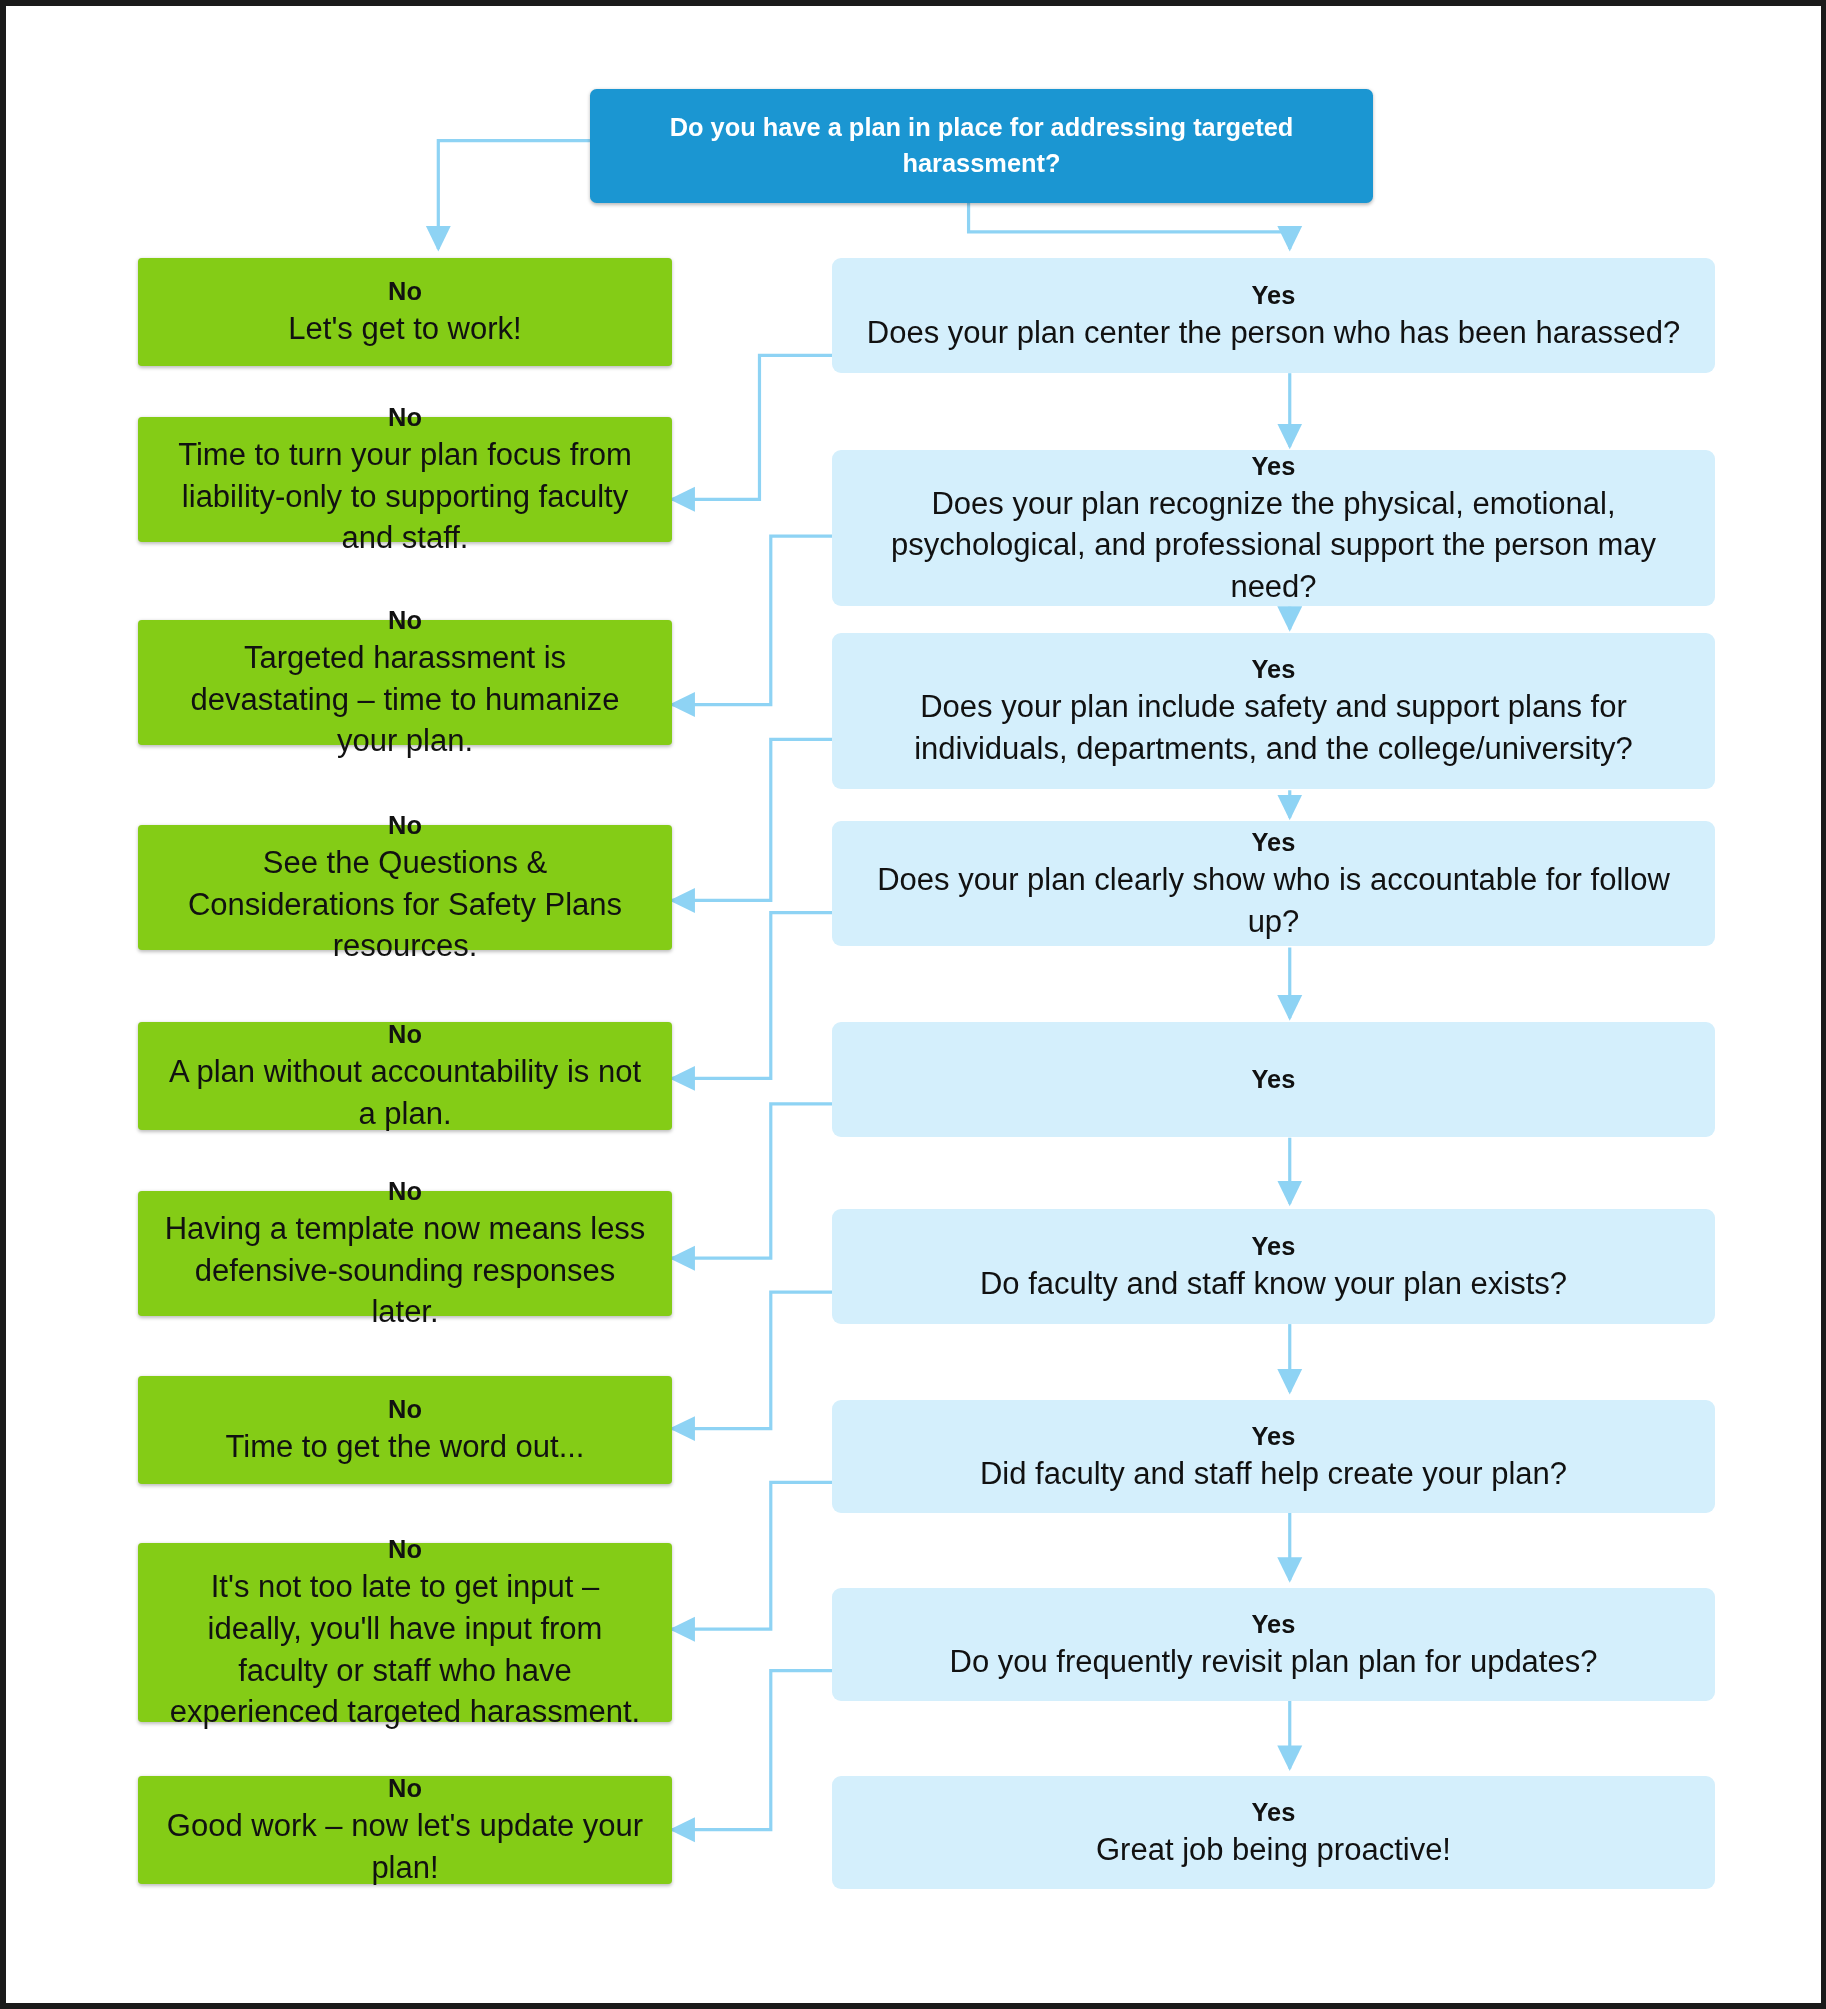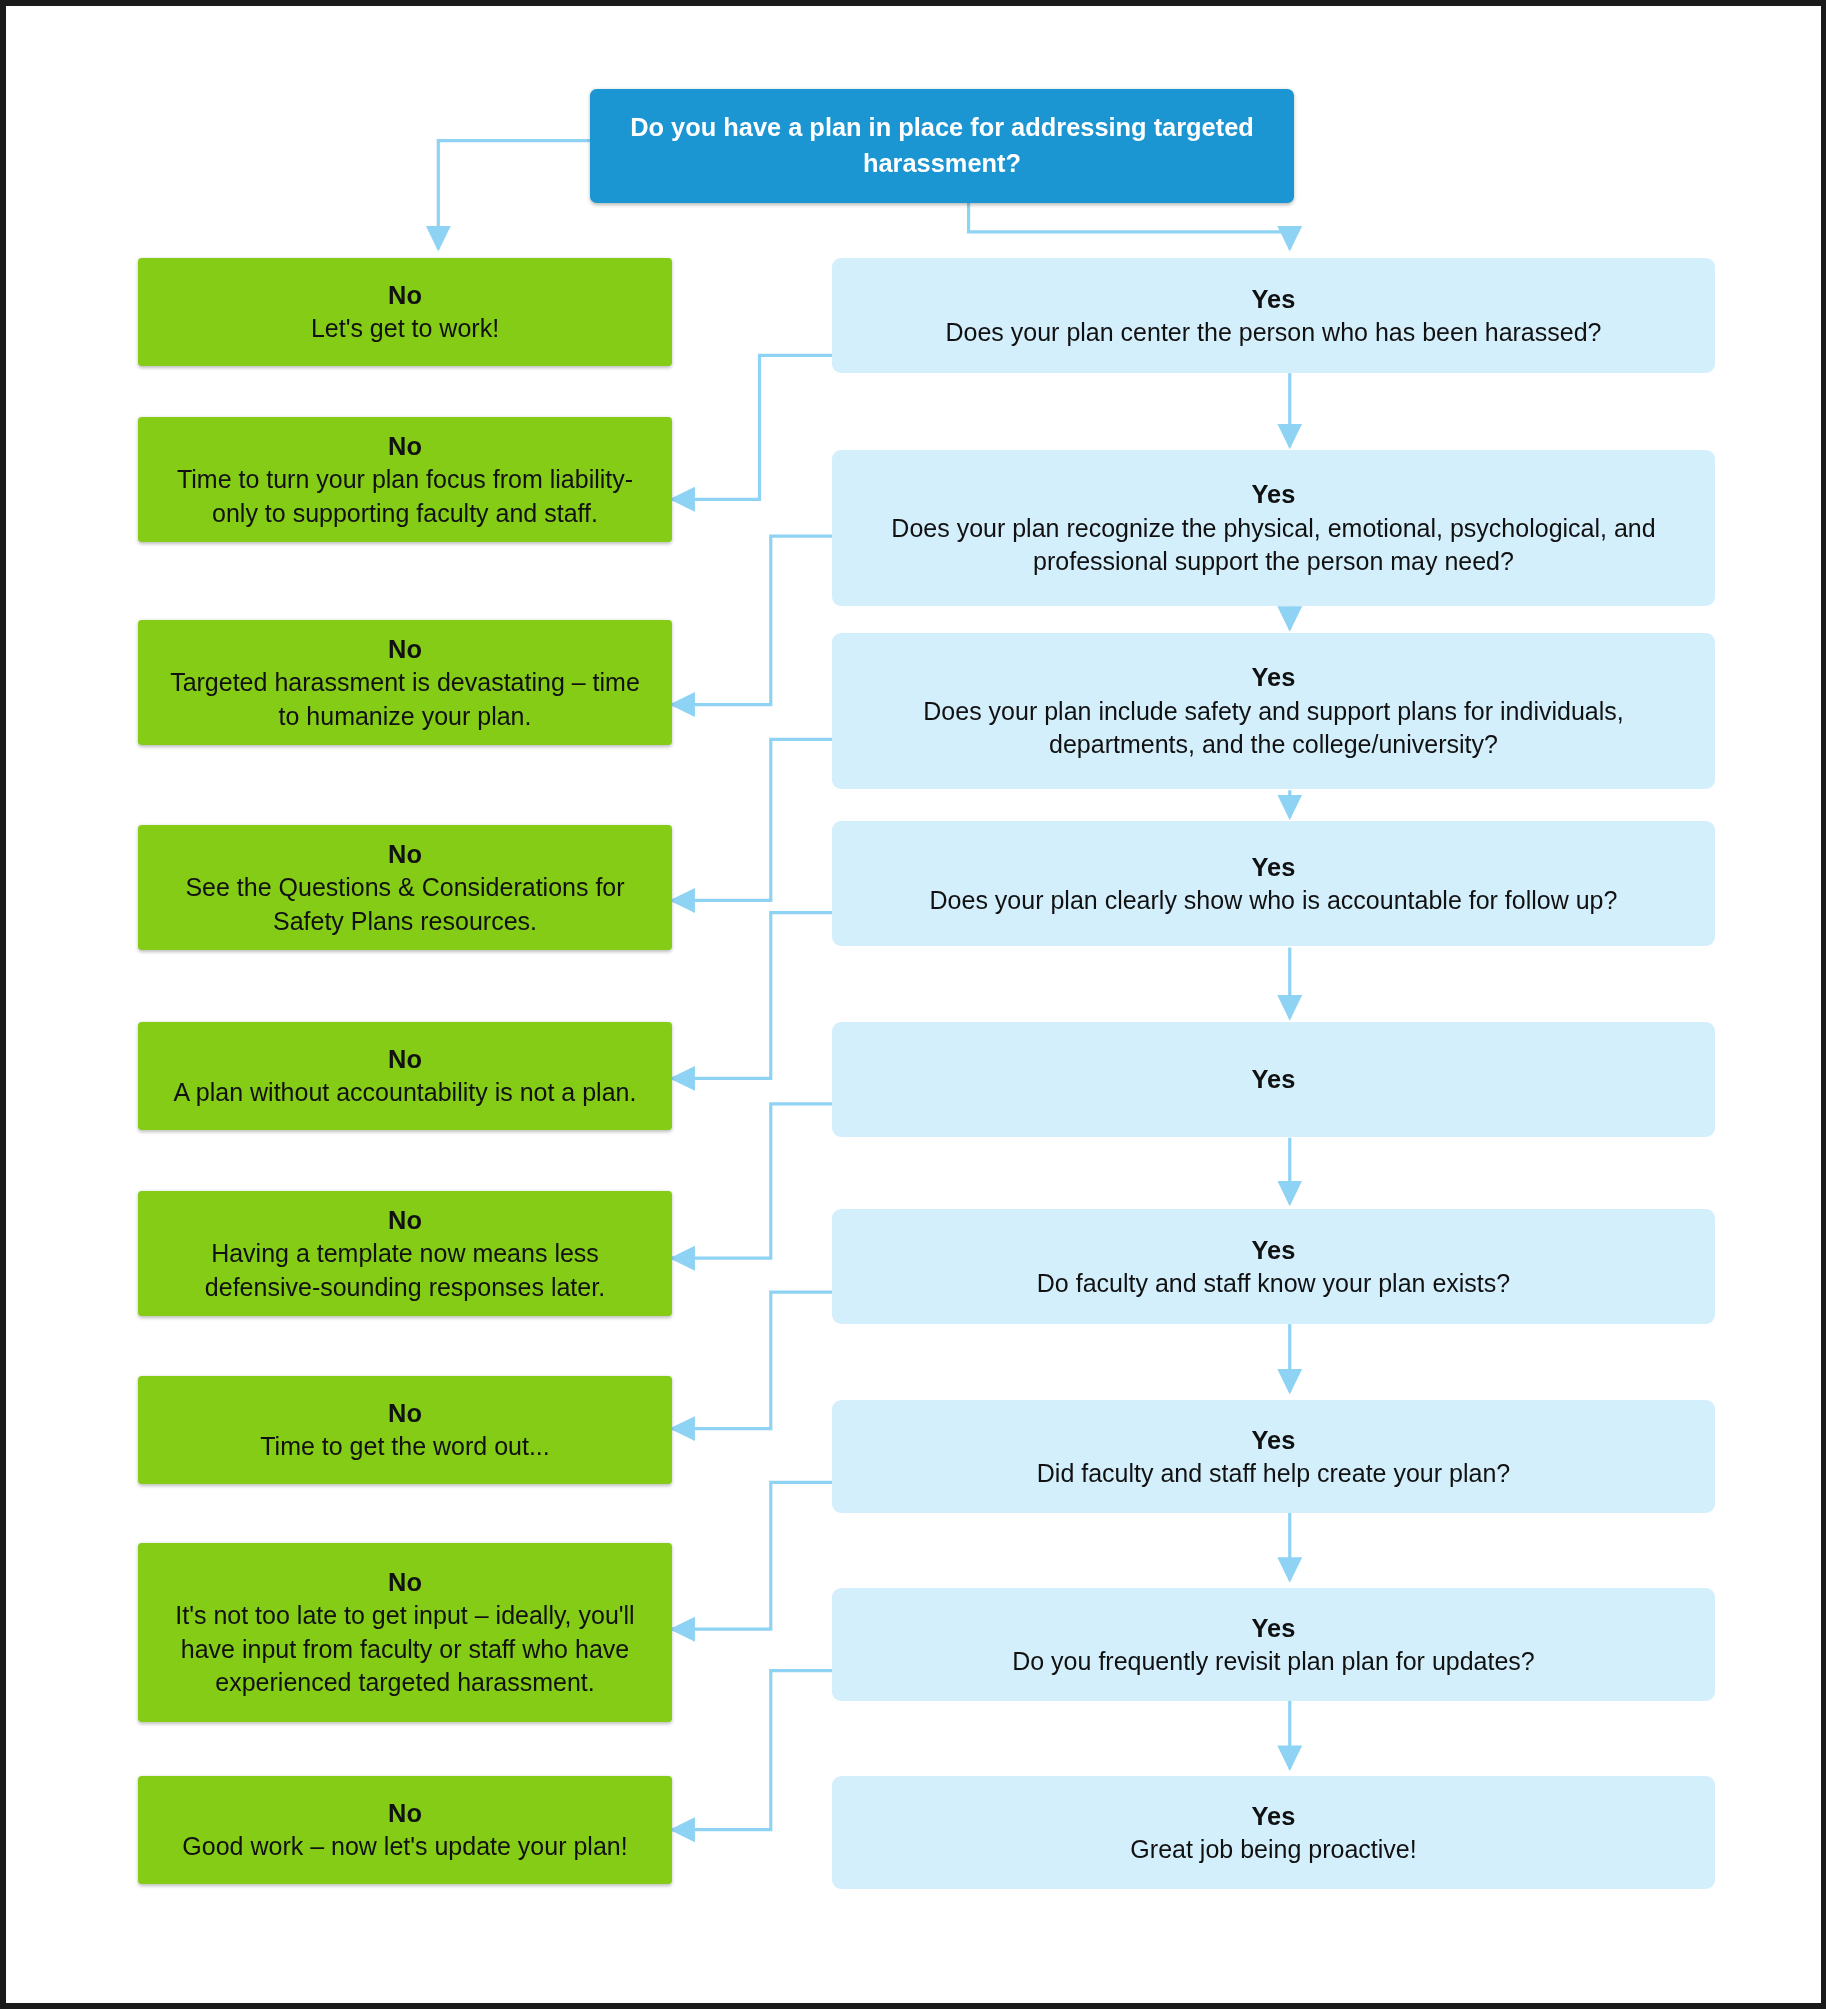--- a/index.html
+++ b/index.html
@@ -42,21 +42,21 @@
     padding: 9.4px 24.5px;
     line-height: 1.34;
   }
   .node .branch {
     font-weight: bold;
     font-size: 25.4px;
     color: #111111;
     letter-spacing: 0.1px;
   }
   .node .body {
-    font-size: 25px;
+    font-size: 31px;
     color: #111111;
     max-width: 100%;
   }
 
   .node.start {
     background: #1b96d2;
     border-radius: 6.6px;
     box-shadow: 0 1.9px 3.8px rgba(0,0,0,.28);
   }
   .node.start .body {
@@ -115,21 +115,21 @@
         <path d="M1363,638 L1363,662"></path>
         <path d="M1363,833 L1363,862"></path>
         <path d="M1363,1000 L1363,1075"></path>
         <path d="M1363,1202 L1363,1272"></path>
         <path d="M1363,1400 L1363,1472"></path>
         <path d="M1363,1600 L1363,1672"></path>
         <path d="M1363,1800 L1363,1872"></path>
       </g>
     </svg>
 
-    <div class="node start" style="left:584px; top:83px; width:704px; height:114px;">
+    <div class="node start" style="left:584px; top:83px; width:783px; height:114px;">
       <div class="body">Do you have a plan in place for addressing targeted harassment?</div>
     </div>
 
     <div class="node no" style="left:132px; top:252px; width:534px; height:108px;">
       <div class="branch">No</div>
       <div class="body">Let's get to work!</div>
     </div>
 
     <div class="node no" style="left:132px; top:411px; width:534px; height:125px;">
       <div class="branch">No</div>

